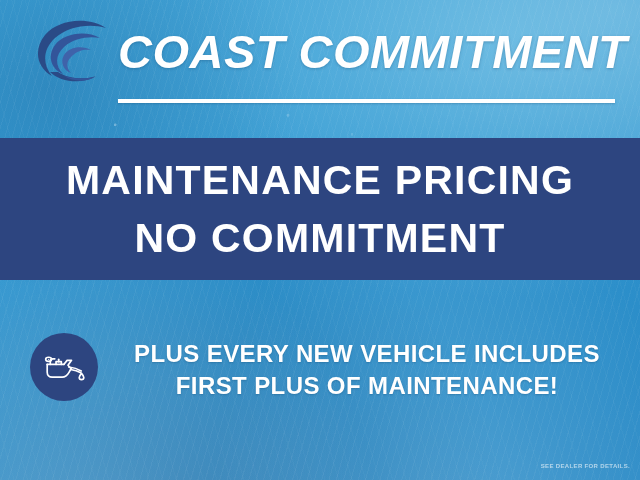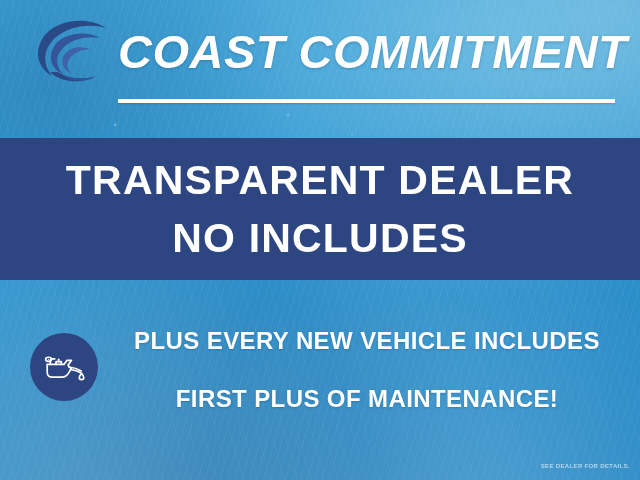--- a/index.html
+++ b/index.html
@@ -159,21 +159,21 @@
   }
   .promo-text {
     position: absolute;
     left: 112px;
     top: 0;
     width: 510px;
     height: 90px;
     display: flex;
     flex-direction: column;
     align-items: center;
-    justify-content: space-between;
+    justify-content: center;
   }
   .promo-line {
     color: #ffffff;
     font-size: 24px;
     line-height: 32px;
     font-weight: 700;
     letter-spacing: 0.4px;
     white-space: nowrap;
     text-shadow: 0 1px 2px rgba(15,60,100,0.28);
   }
@@ -219,22 +219,22 @@
         <path d="M30 58 C 39 64, 53 64, 61 59 C 52 61, 39 61, 30 58 Z" fill="#33559a"></path>
       </svg>
     </div>
 
     <div class="brand-title">COAST COMMITMENT</div>
 
     <div class="header-rule"></div>
   </div>
 
   <div class="navy-band">
-    <div class="band-line line-1">TRANSPARENT DEALER</div>
-    <div class="band-line line-2">NO INCLUDES</div>
+    <div class="band-line line-1">MAINTENANCE PRICING</div>
+    <div class="band-line line-2">NO COMMITMENT</div>
   </div>
 
   <div class="promo-row">
 
     <div class="icon-badge">
       <svg viewBox="0 0 52 40" width="46" height="36" aria-hidden="true">
         <g fill="none" stroke="#ffffff" stroke-width="1.9" stroke-linecap="round" stroke-linejoin="round">
 
           <path d="M7 17 L7 26 C7 29.2 9.3 31.5 12.5 31.5 L24 31.5 C27.5 31.5 30 29 31.5 26.4 L34 22"></path>
           <path d="M7 17 L26 17"></path>

